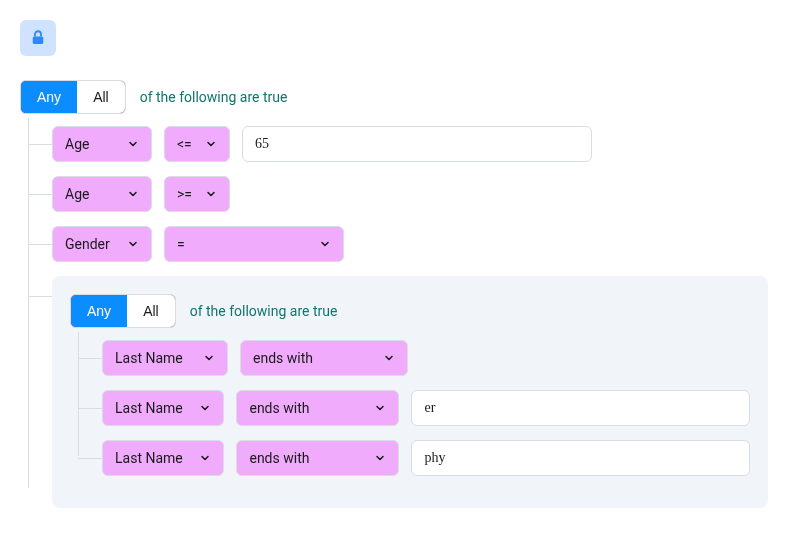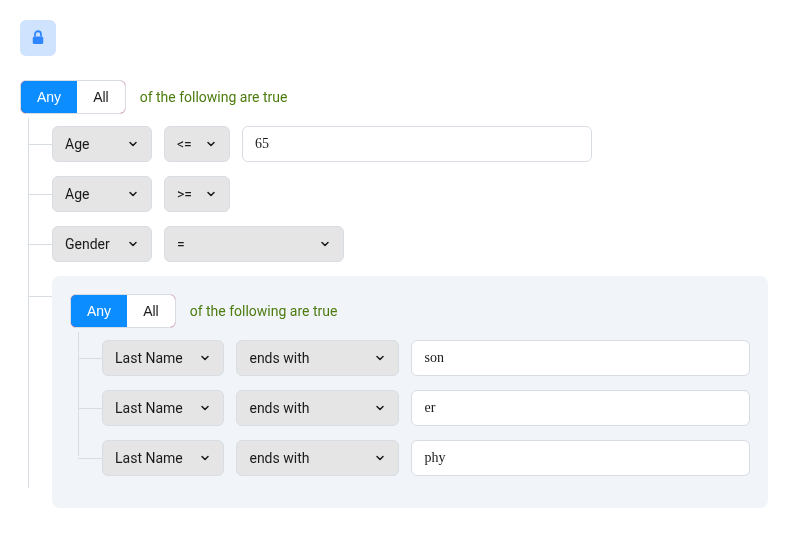--- a/index.html
+++ b/index.html
@@ -58,21 +58,21 @@
       color: #1a1a1a;
       background: #fff;
       border: none;
     }
     .toggle-btn.active {
       background: #0b8cff;
       color: #fff;
     }
     .group-label {
       font-size: 14px;
-      color: #4d7c0f;
+      color: #0f766e;
     }
     .rules {
       position: relative;
       padding-left: 32px;
     }
     .rules::before {
       content: "";
       position: absolute;
       left: 8px;
       top: -8px;
@@ -97,21 +97,21 @@
       background: #d8dde4;
     }
     .select-box {
       display: inline-flex;
       align-items: center;
       justify-content: space-between;
       gap: 10px;
       padding: 9px 12px;
       border: 1px solid #d8dde4;
       border-radius: 6px;
-      background: #e5e5e5;
+      background: #f0abfc;
       font-size: 14px;
       color: #1a1a1a;
       cursor: pointer;
       min-width: 0;
     }
     .select-field {
       width: 100px;
     }
     .select-op-small {
       width: 66px;
@@ -281,21 +281,20 @@
             </span>
           </div>
           <div class="select-box select-op-nested">
             <span>ends with</span>
             <span class="chevron">
               <svg width="12" height="12" viewBox="0 0 24 24">
                   <path d="M6 9l6 6 6-6" stroke="#1a1a1a" stroke-width="3" fill="none" stroke-linecap="round" stroke-linejoin="round"></path>
                 </svg>
             </span>
           </div>
-          <input class="input-box input-box-nested" value="son" style="">
         </div>
 
         <div class="rule-row">
           <div class="select-box select-field-nested">
             <span>Last Name</span>
             <span class="chevron">
               <svg width="12" height="12" viewBox="0 0 24 24">
                   <path d="M6 9l6 6 6-6" stroke="#1a1a1a" stroke-width="3" fill="none" stroke-linecap="round" stroke-linejoin="round"></path>
                 </svg>
             </span>

